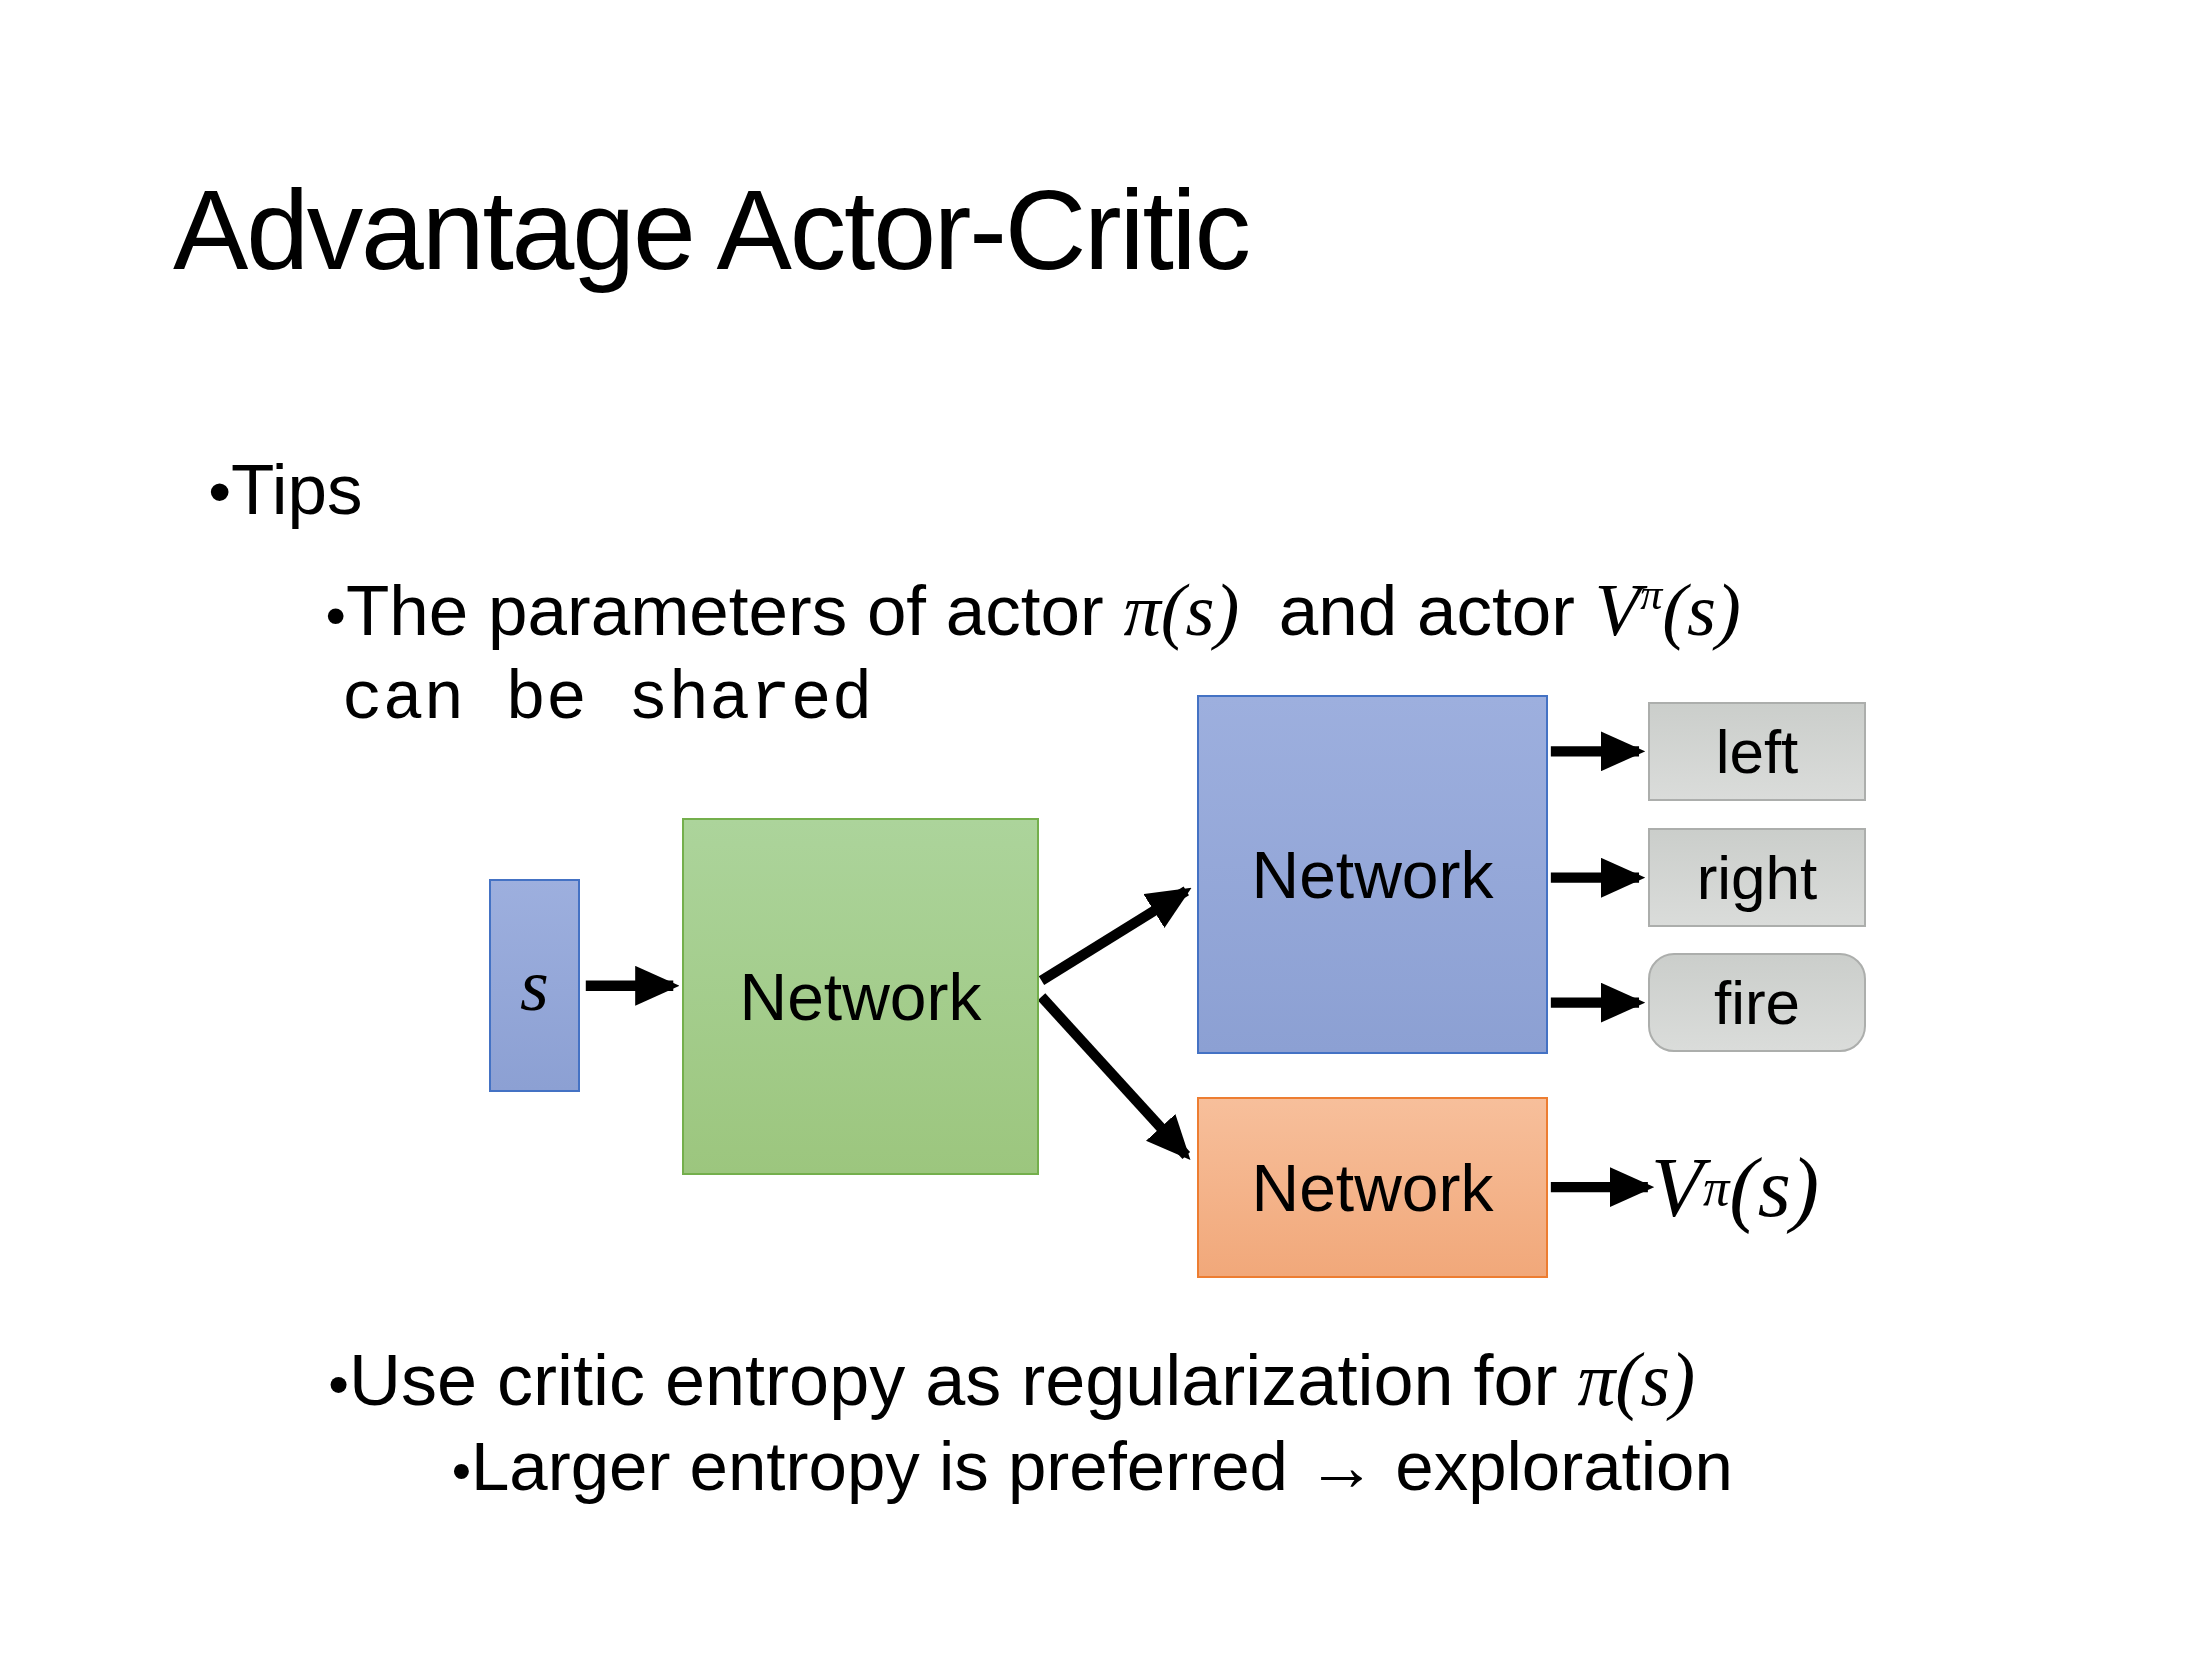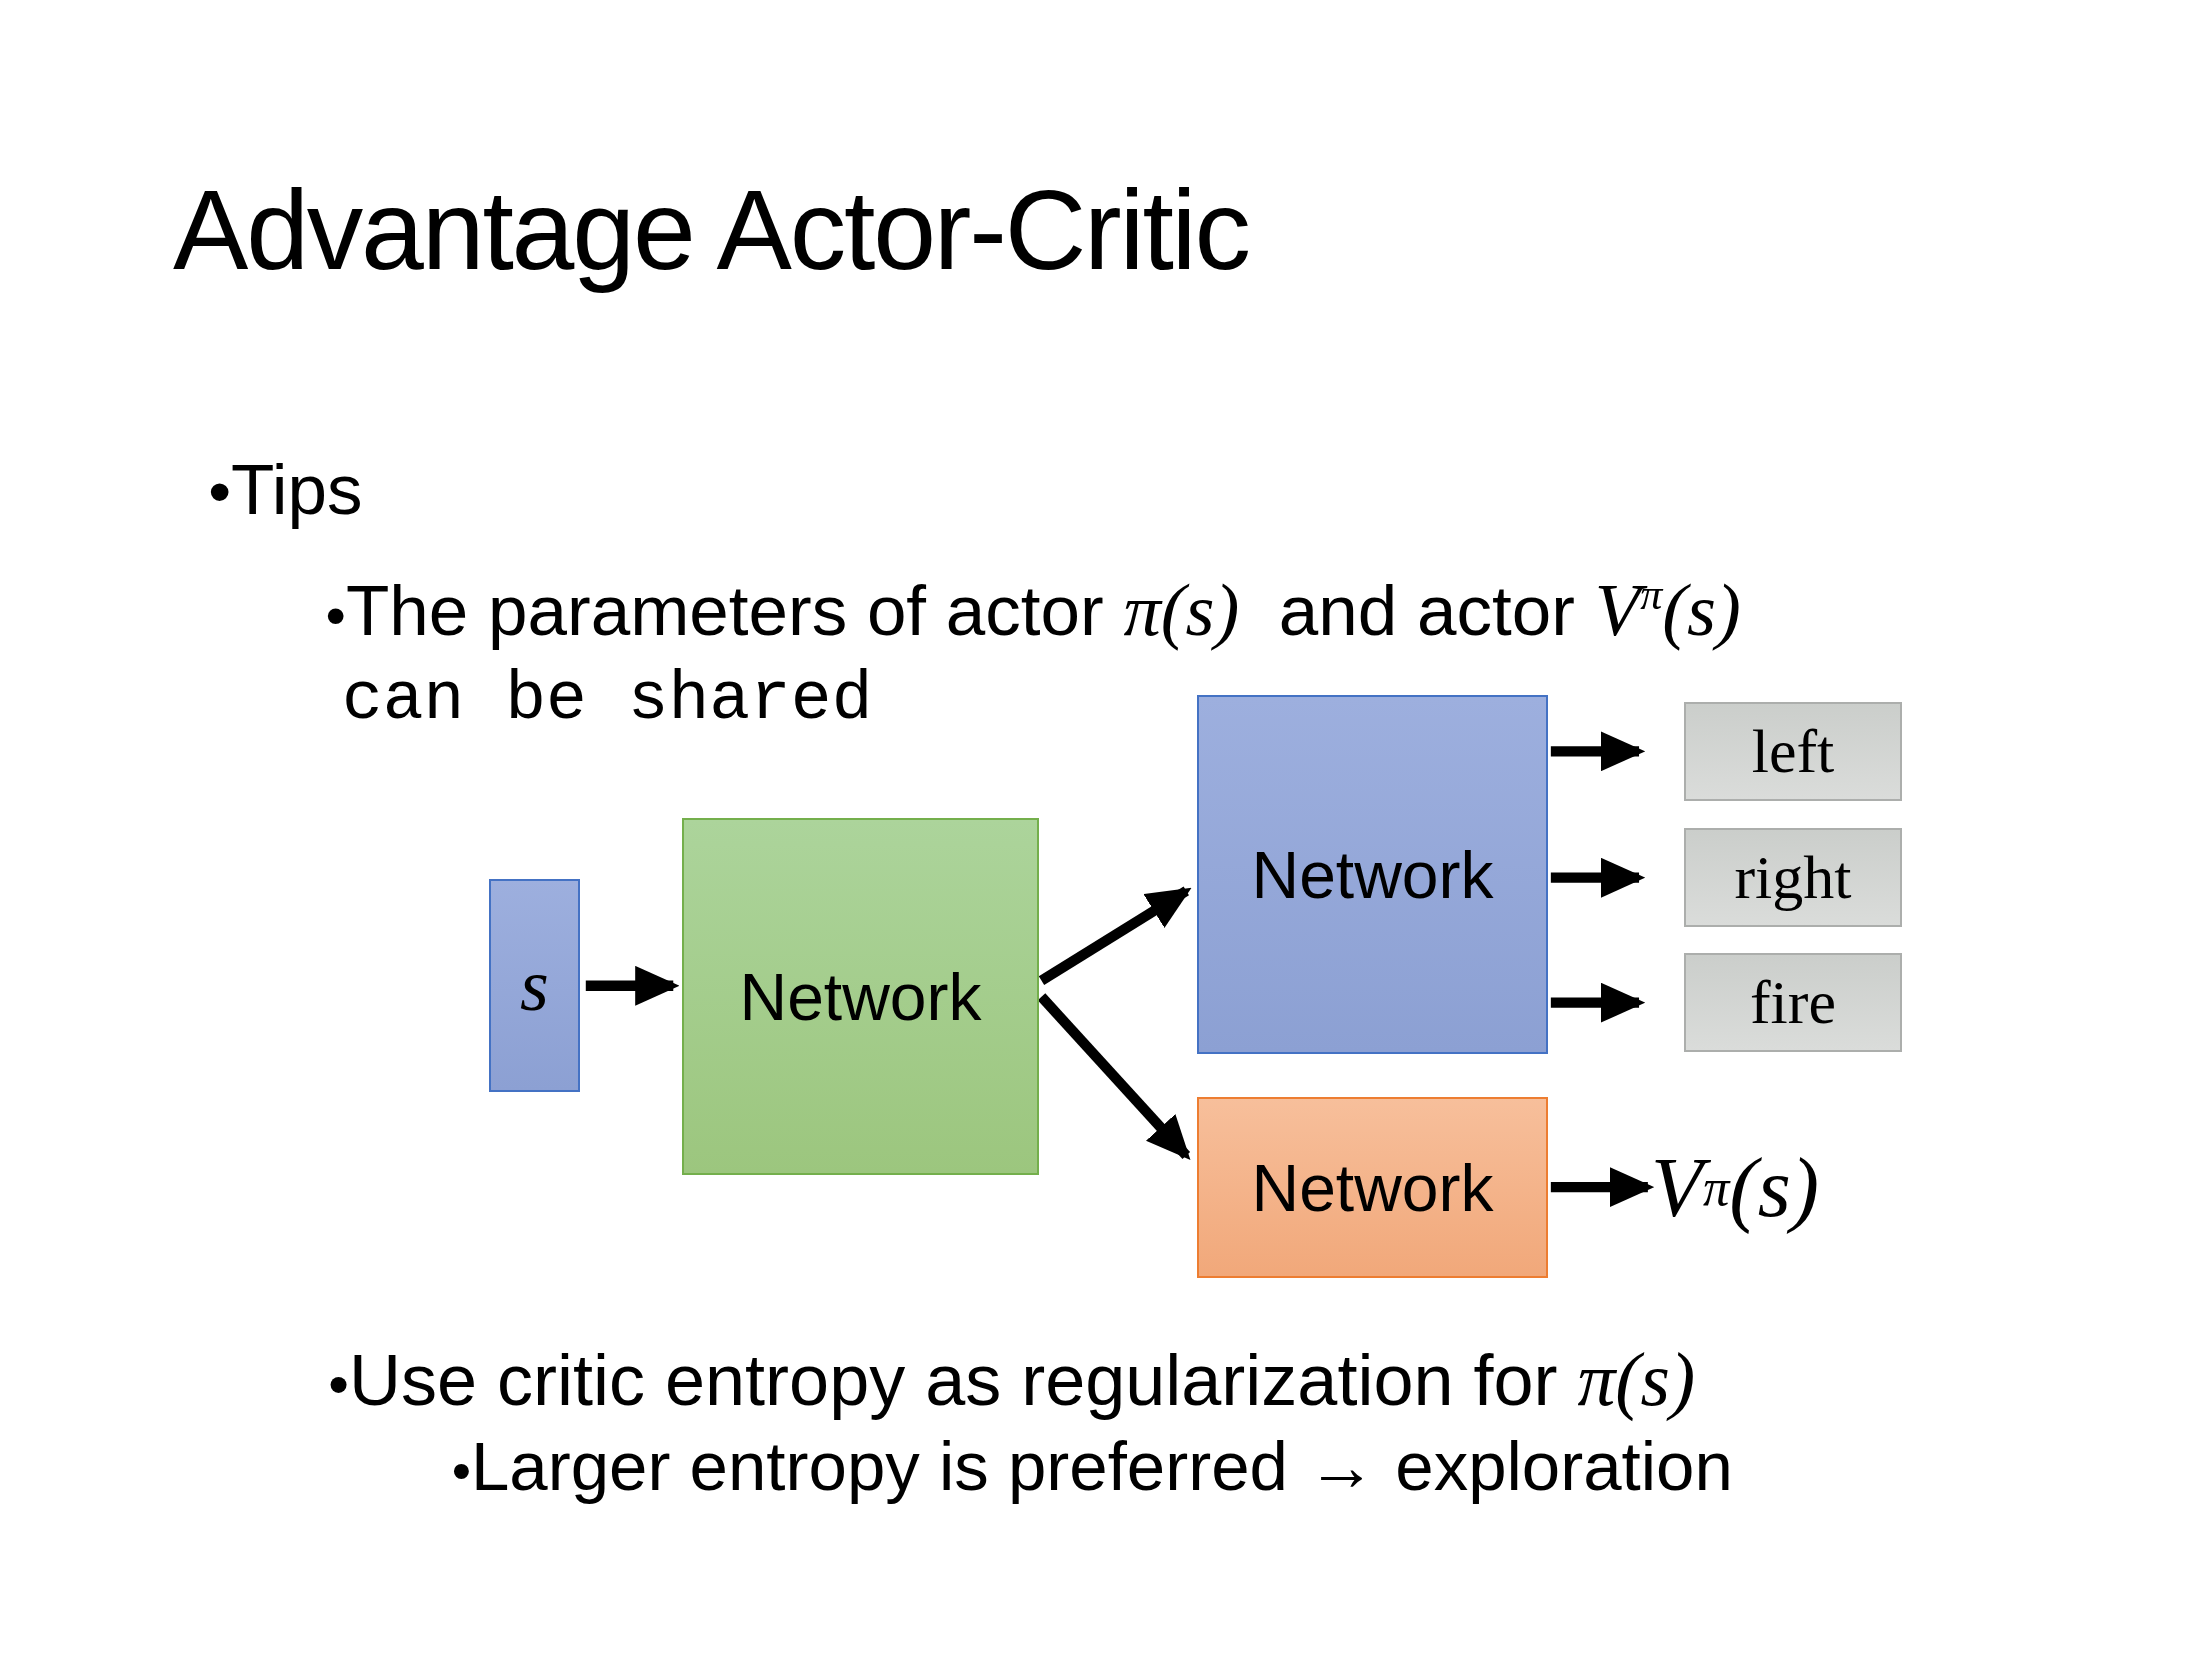--- a/index.html
+++ b/index.html
@@ -80,27 +80,26 @@
   .box-critic{
     left:1197px;top:1097px;width:351px;height:181px;
     background:linear-gradient(180deg,#F7BF9B 0%,#F1A87A 100%);
     border:2.9px solid #ED7D31;
     font-size:66px;
   }
   .box-action{
     width:218px;height:99px;
     background:linear-gradient(180deg,#CBCECB 0%,#DADCDA 100%);
     border:2.2px solid #ACAEAC;
-    font-family:Liberation Serif, serif;
+    font-family:Liberation Sans, sans-serif;
     font-size:62px;
-    margin-left:36px;
   }
   .box-left {left:1648px;top:702px;}
   .box-right{left:1648px;top:828px;}
-  .box-fire {left:1648px;top:953px;}
+  .box-fire {left:1648px;top:953px;border-radius:26px;}
 
   .value-out{
     left:1651px;top:1132px;height:110px;
     display:flex;align-items:center;
     font-family:"Liberation Serif",serif;font-style:italic;
     font-size:85px;
     white-space:nowrap;
   }
   .value-out .sup{vertical-align:0.50em;}
 

